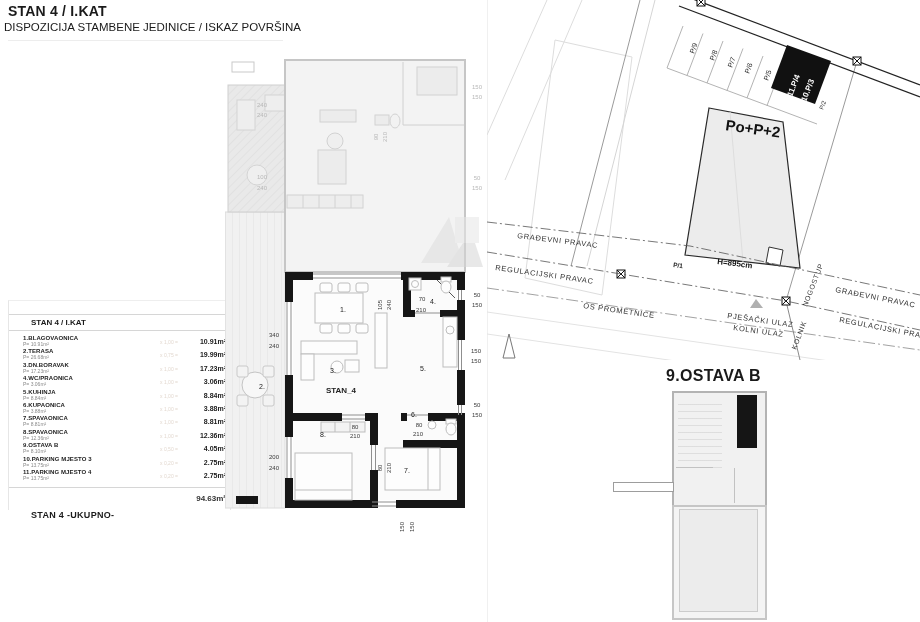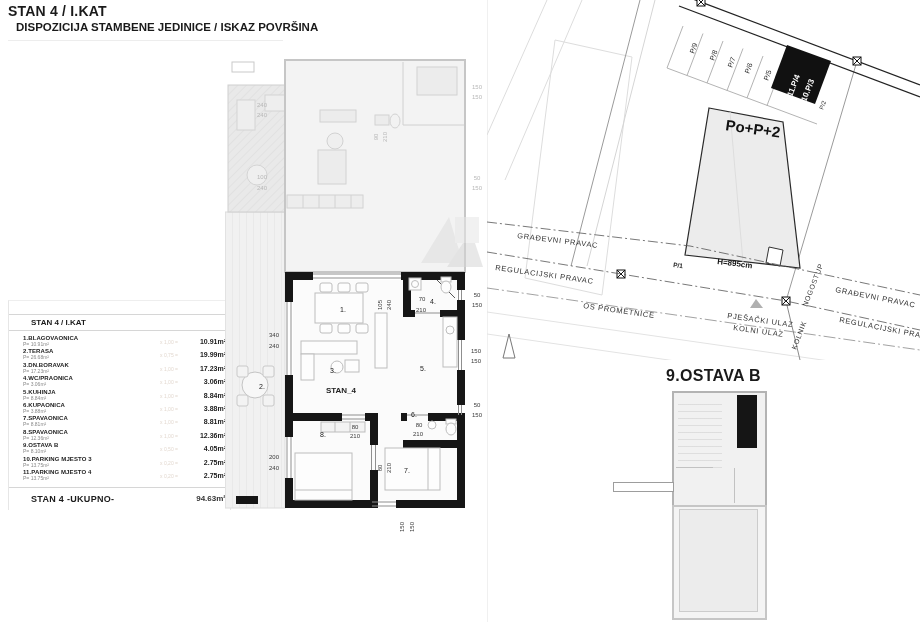--- a/index.html
+++ b/index.html
@@ -1,36 +1,36 @@
 <!DOCTYPE html>
 <html><head>
 <meta charset="utf-8">
 <style>
   html,body{margin:0;padding:0;}
   body{width:920px;height:622px;position:relative;background:#fff;
        font-family:"Liberation Sans",sans-serif;color:#1a1a1a;overflow:hidden;}
   .abs{position:absolute;}
   
   #hdr-title{left:8px;top:3px;font-size:14px;font-weight:bold;letter-spacing:.2px;}
-  #hdr-sub{left:16px;top:21px;font-size:11.5px;font-weight:bold;}
+  #hdr-sub{left:4px;top:21px;font-size:11.5px;font-weight:normal;}
   #hdr-rule{left:8px;top:40px;width:275px;height:1px;background:#ededed;}
   #half-divider{left:487px;top:0;width:1px;height:622px;background:#f0f0f0;}
   
   #area-table{left:8px;top:300px;width:221px;border-left:1px solid #e6e6e6;
               border-right:1px solid #e6e6e6;border-top:1px solid #eee;background:#fff;}
   .at-header{margin:13px 0 0 0;padding:3px 0 3px 22px;font-size:8px;font-weight:bold;
              border-top:1px solid #d6d6d6;border-bottom:1px solid #d6d6d6;}
   .at-rows{padding:4px 0 0 0;}
   .at-row{position:relative;height:13.4px;padding-left:14px;}
   .at-name{font-size:6px;font-weight:bold;line-height:7px;letter-spacing:.1px;}
   .at-sub{font-size:5px;color:#8a8a8a;line-height:5px;}
   .at-factor{position:absolute;right:52px;top:4px;font-size:5px;color:#e3d9d0;}
   .at-value{position:absolute;right:4px;top:3px;font-size:7px;font-weight:bold;}
   .at-total{position:relative;height:22px;margin-top:5px;border-top:1px solid #d6d6d6;}
-  .at-total-label{position:absolute;left:22px;top:6px;font-size:9px;font-weight:bold;letter-spacing:.3px;}
+  .at-total-label{position:absolute;left:22px;top:22px;font-size:9px;font-weight:bold;letter-spacing:.3px;}
   .at-total-value{position:absolute;right:4px;top:6px;font-size:8px;font-weight:600;color:#333;}
   
   #storage-title{left:666px;top:367px;font-size:16px;font-weight:bold;letter-spacing:.3px;}
   .st-upper{left:672px;top:391px;width:91px;height:112px;border:2px solid #b3b3b3;background:#f1f1f1;}
   .st-stairs{left:678px;top:398px;width:44px;height:70px;
              background:repeating-linear-gradient(180deg,transparent 0 6px,#d9d9d9 6px 7px);opacity:.8;}
   .st-black{left:737px;top:395px;width:20px;height:53px;background:#151515;}
   .st-linev{left:734px;top:468px;width:1px;height:35px;background:#c2c2c2;}
   .st-lineh{left:676px;top:467px;width:37px;height:1px;background:#c2c2c2;}
   .st-bar{left:613px;top:482px;width:59px;height:8px;border:1px solid #9d9d9d;background:#fff;}

